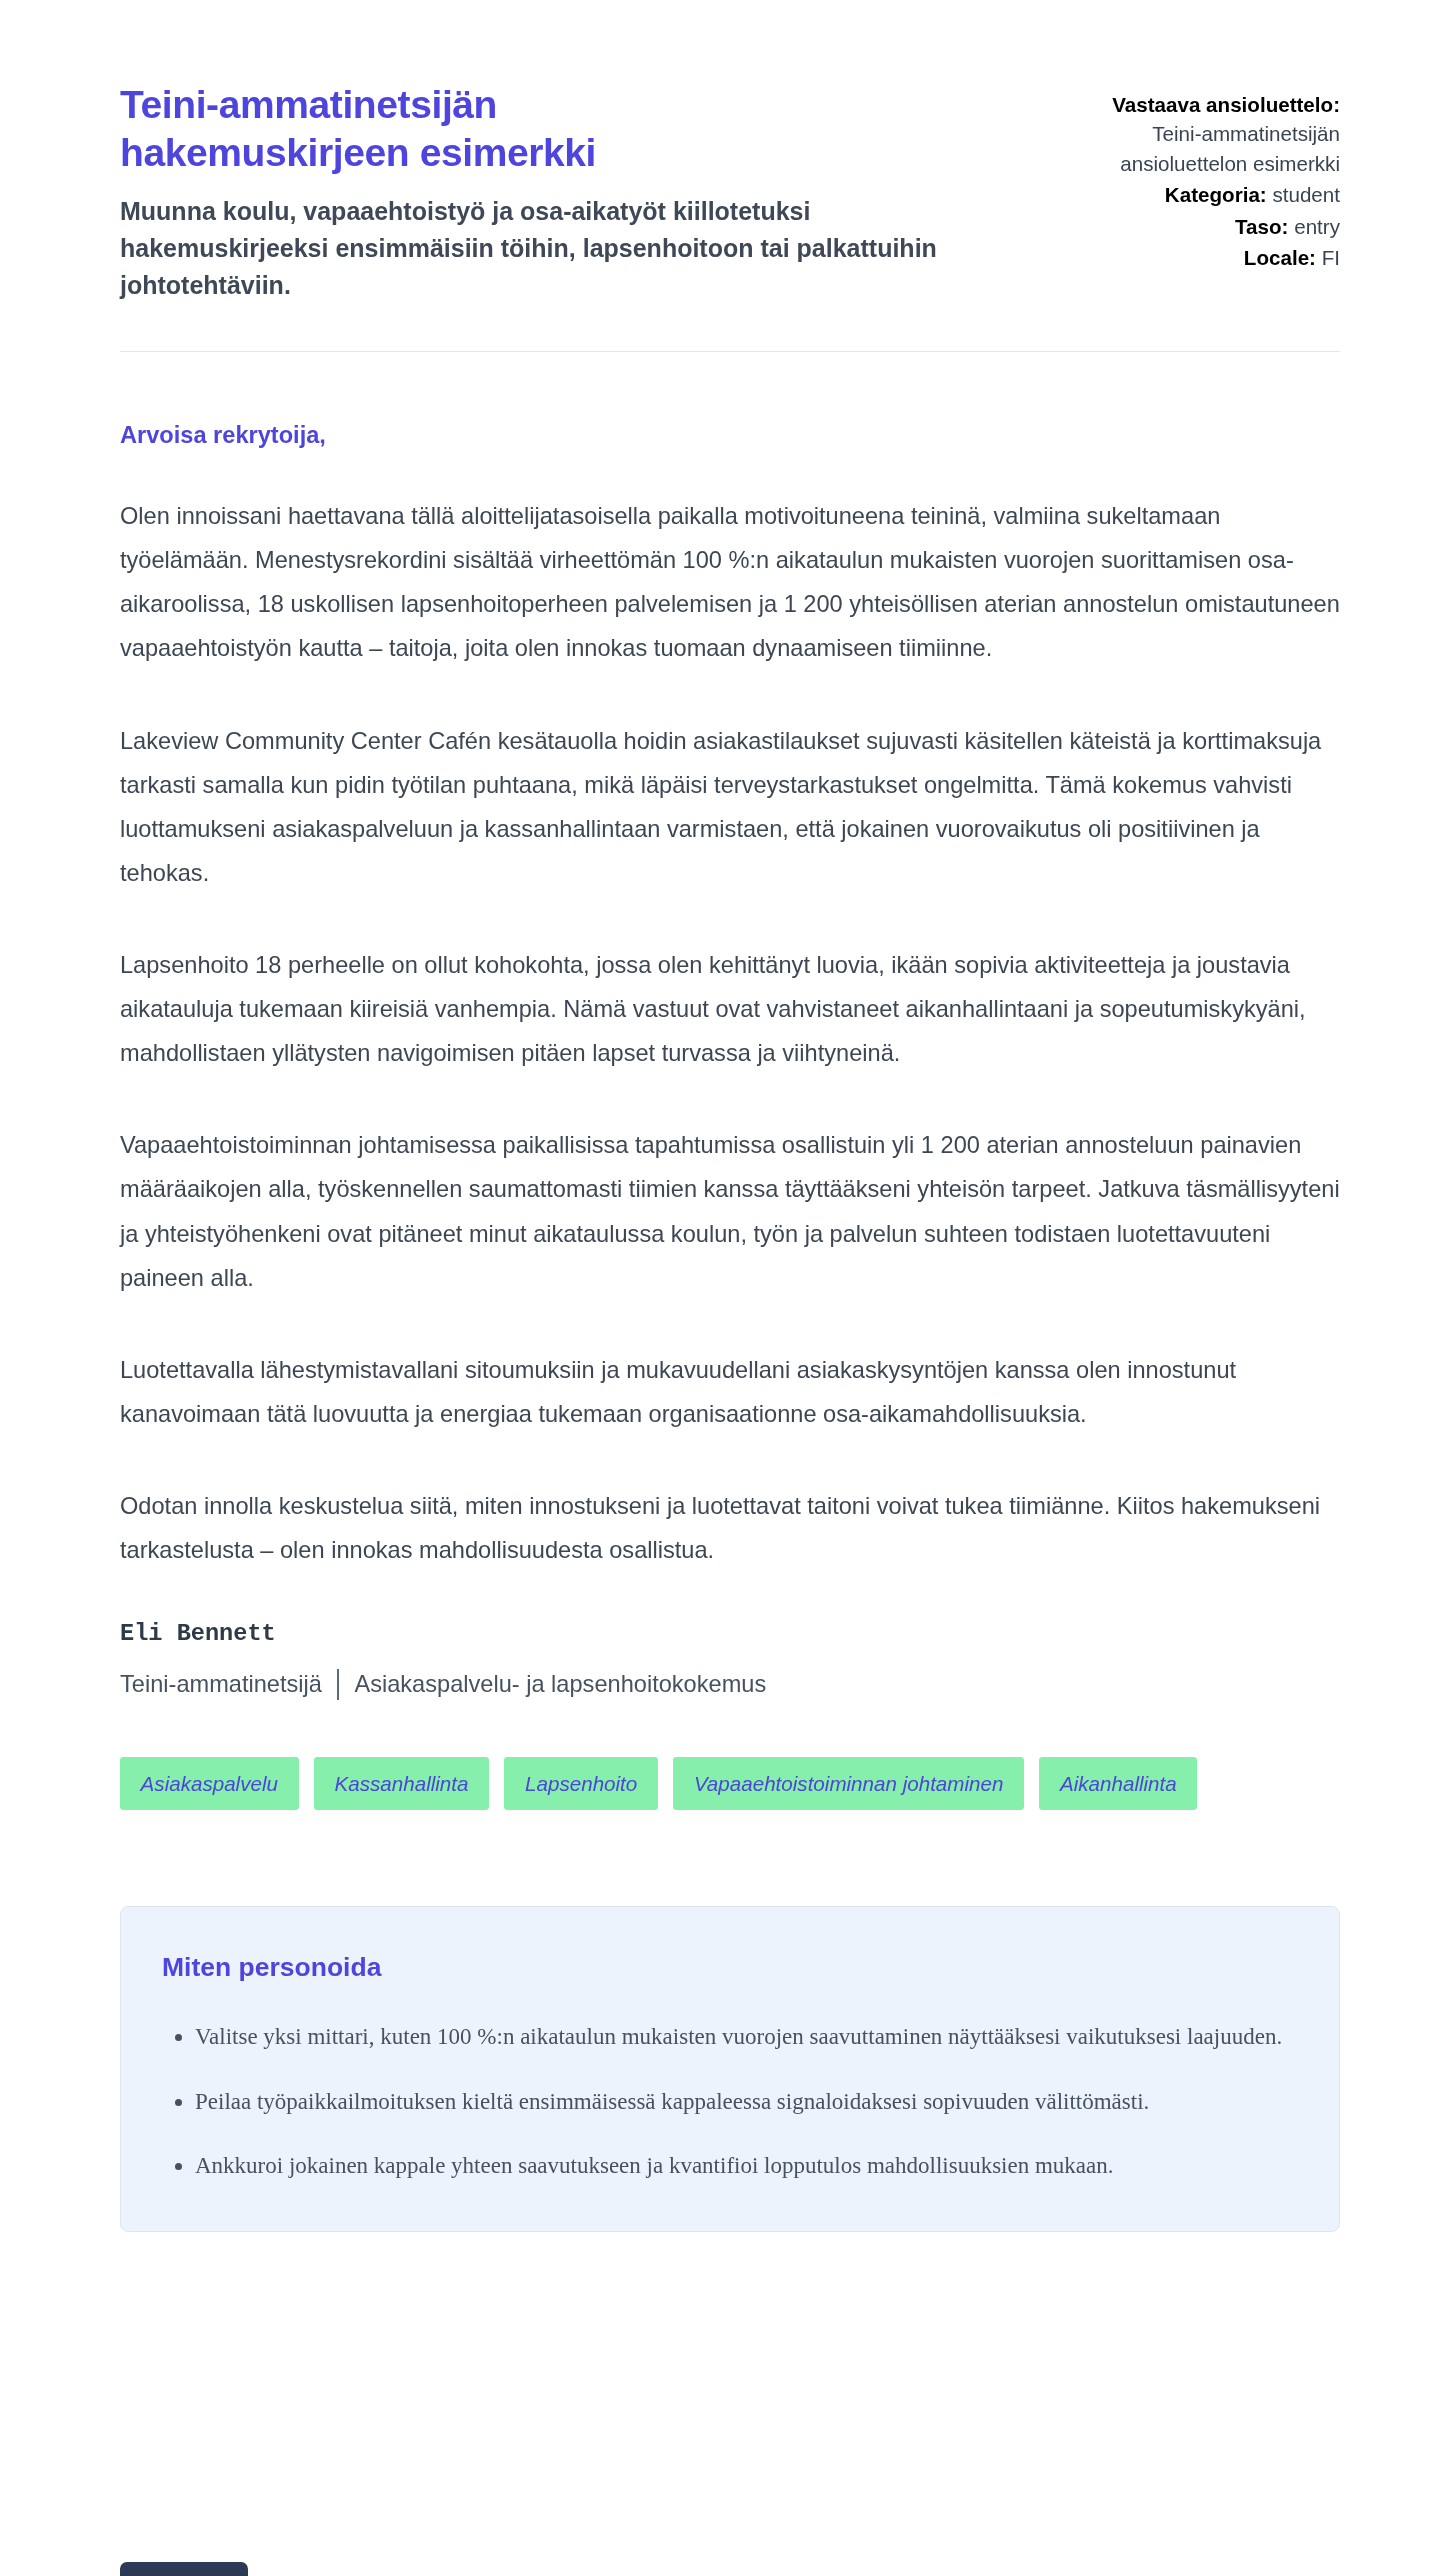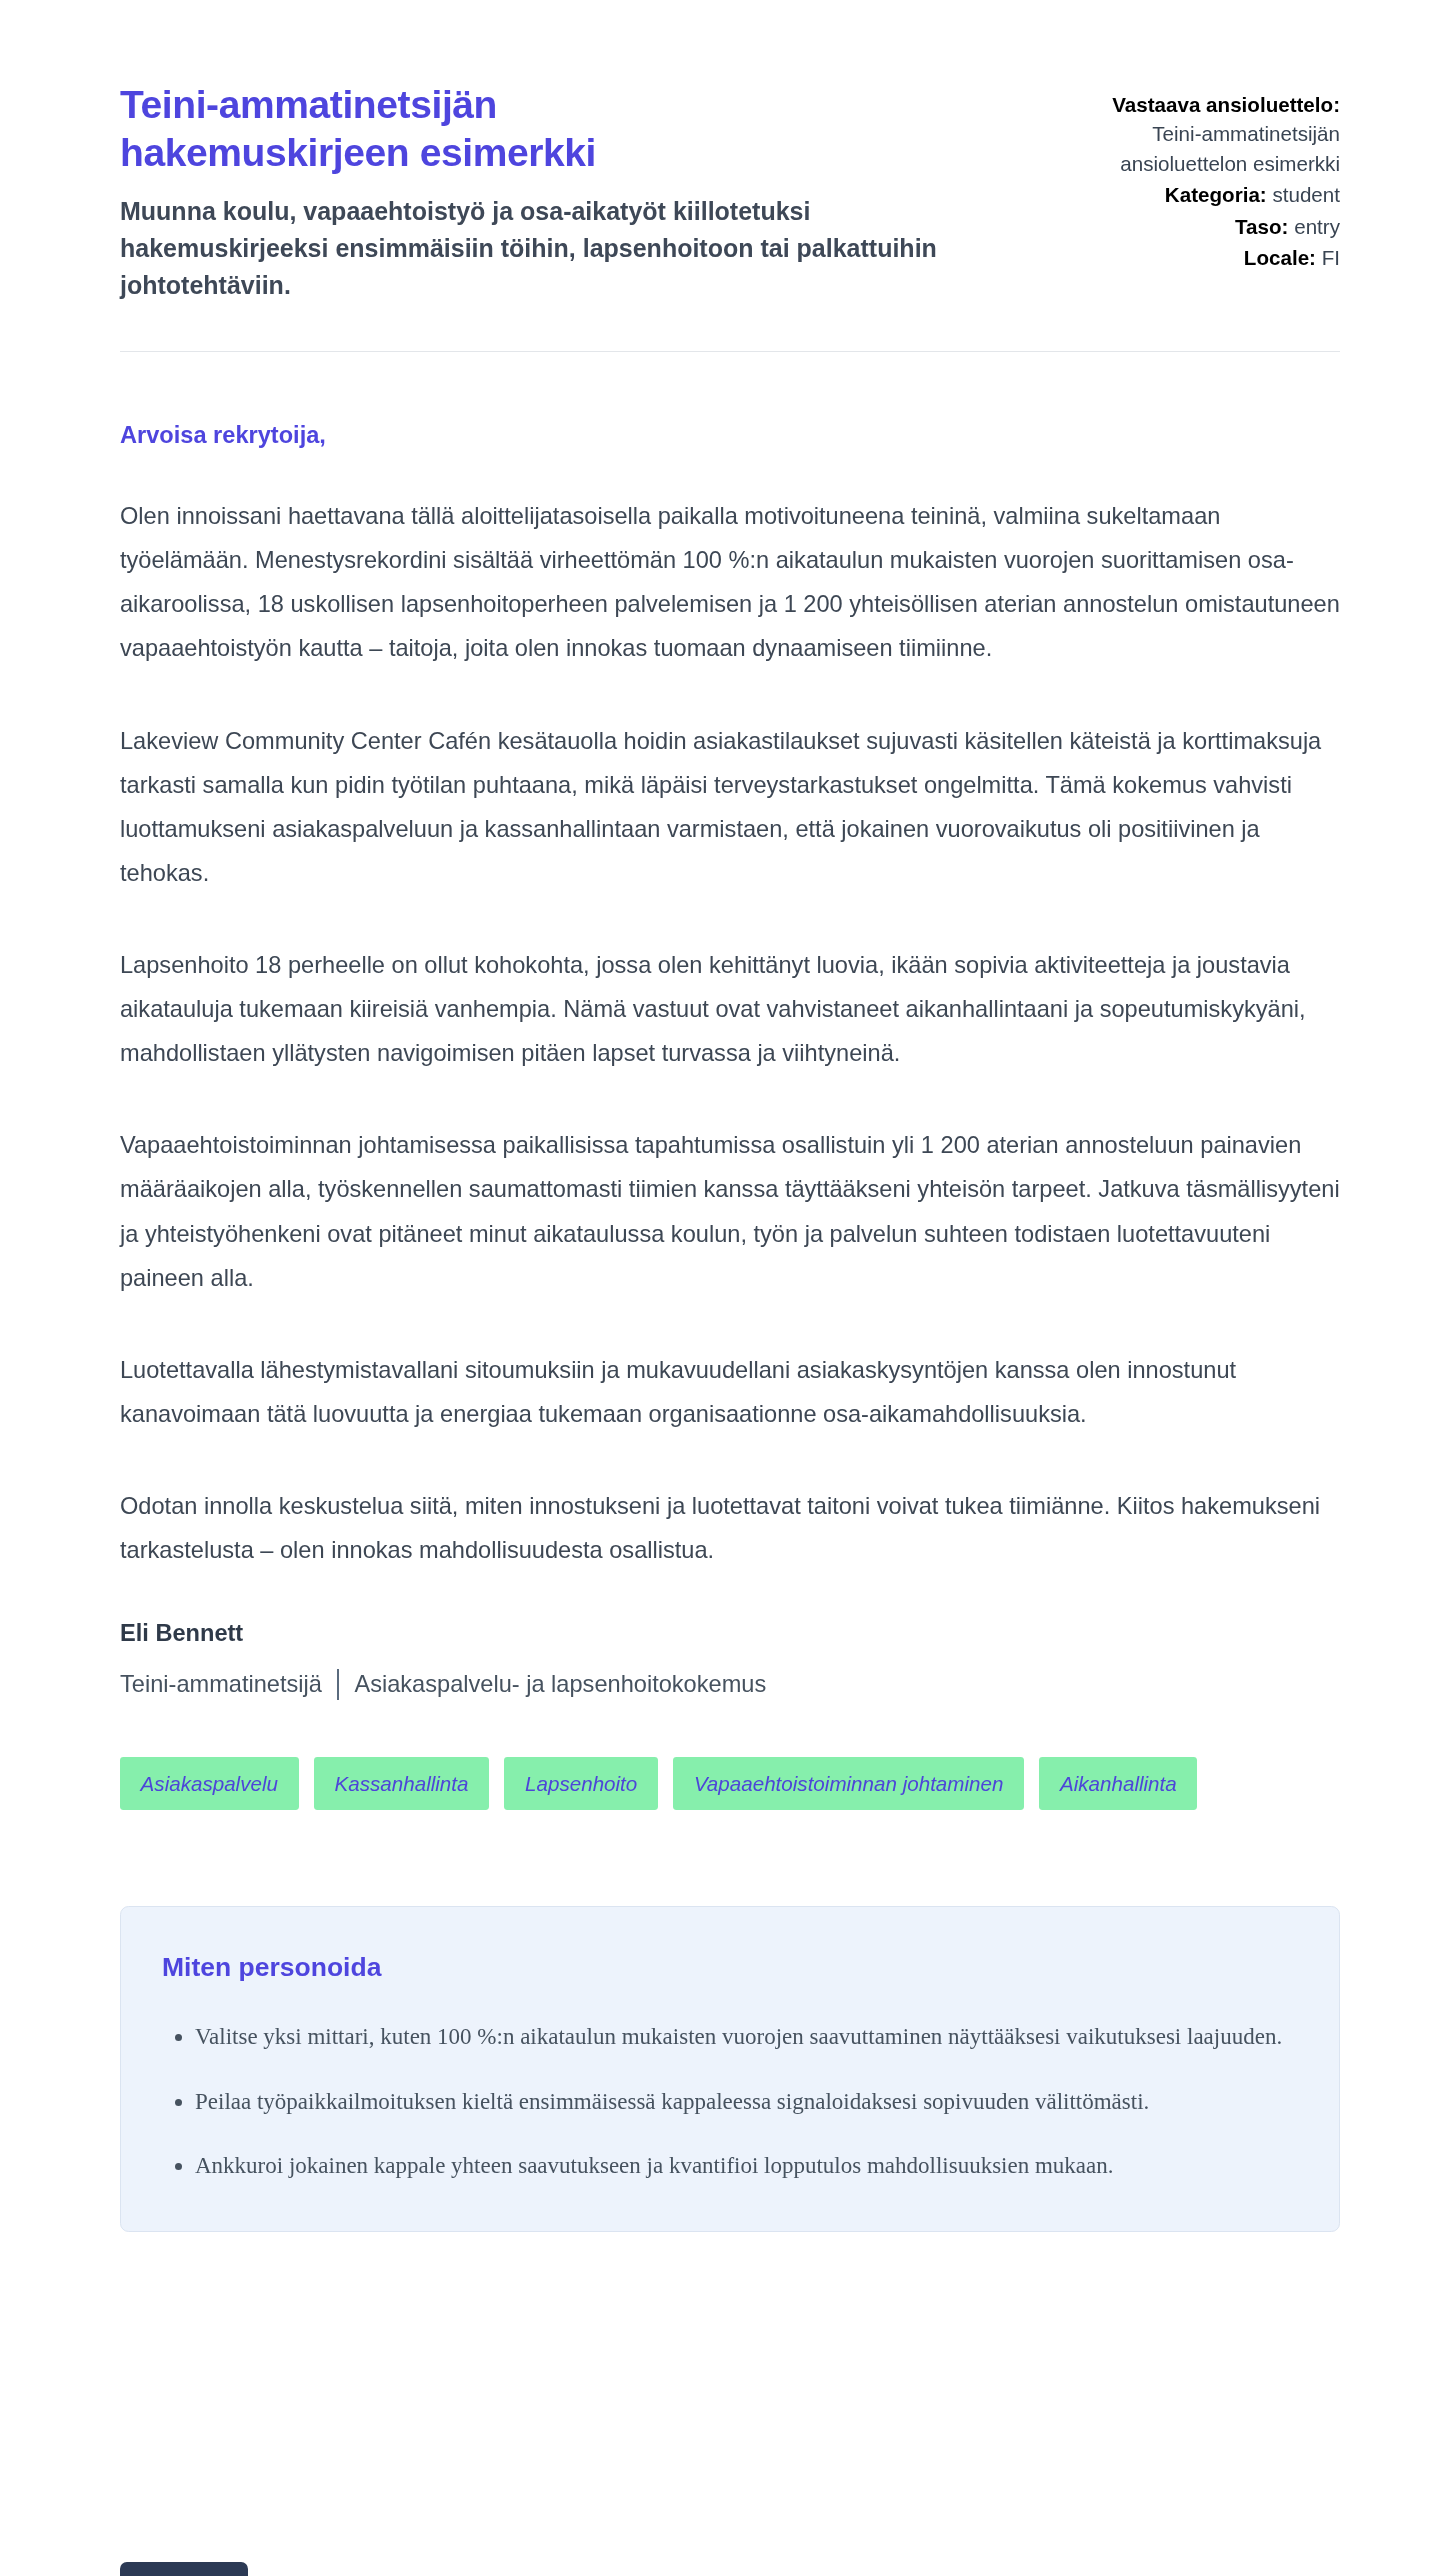--- a/index.html
+++ b/index.html
@@ -69,20 +69,21 @@
     color: #3d4754;
     margin: 0 0 48px 0;
     max-width: 1242px;
   }
   
   .signature { margin-top: 41px; }
   .sig-name {
     font-size: 23.6px;
     font-weight: 700;
     color: #2f3a49;
+    font-family: Liberation Mono, monospace;
   }
   .sig-role {
     margin-top: 22px;
     font-size: 23.6px;
     color: #46525f;
     display: flex;
     align-items: center;
   }
   .sig-divider {
     display: inline-block;

